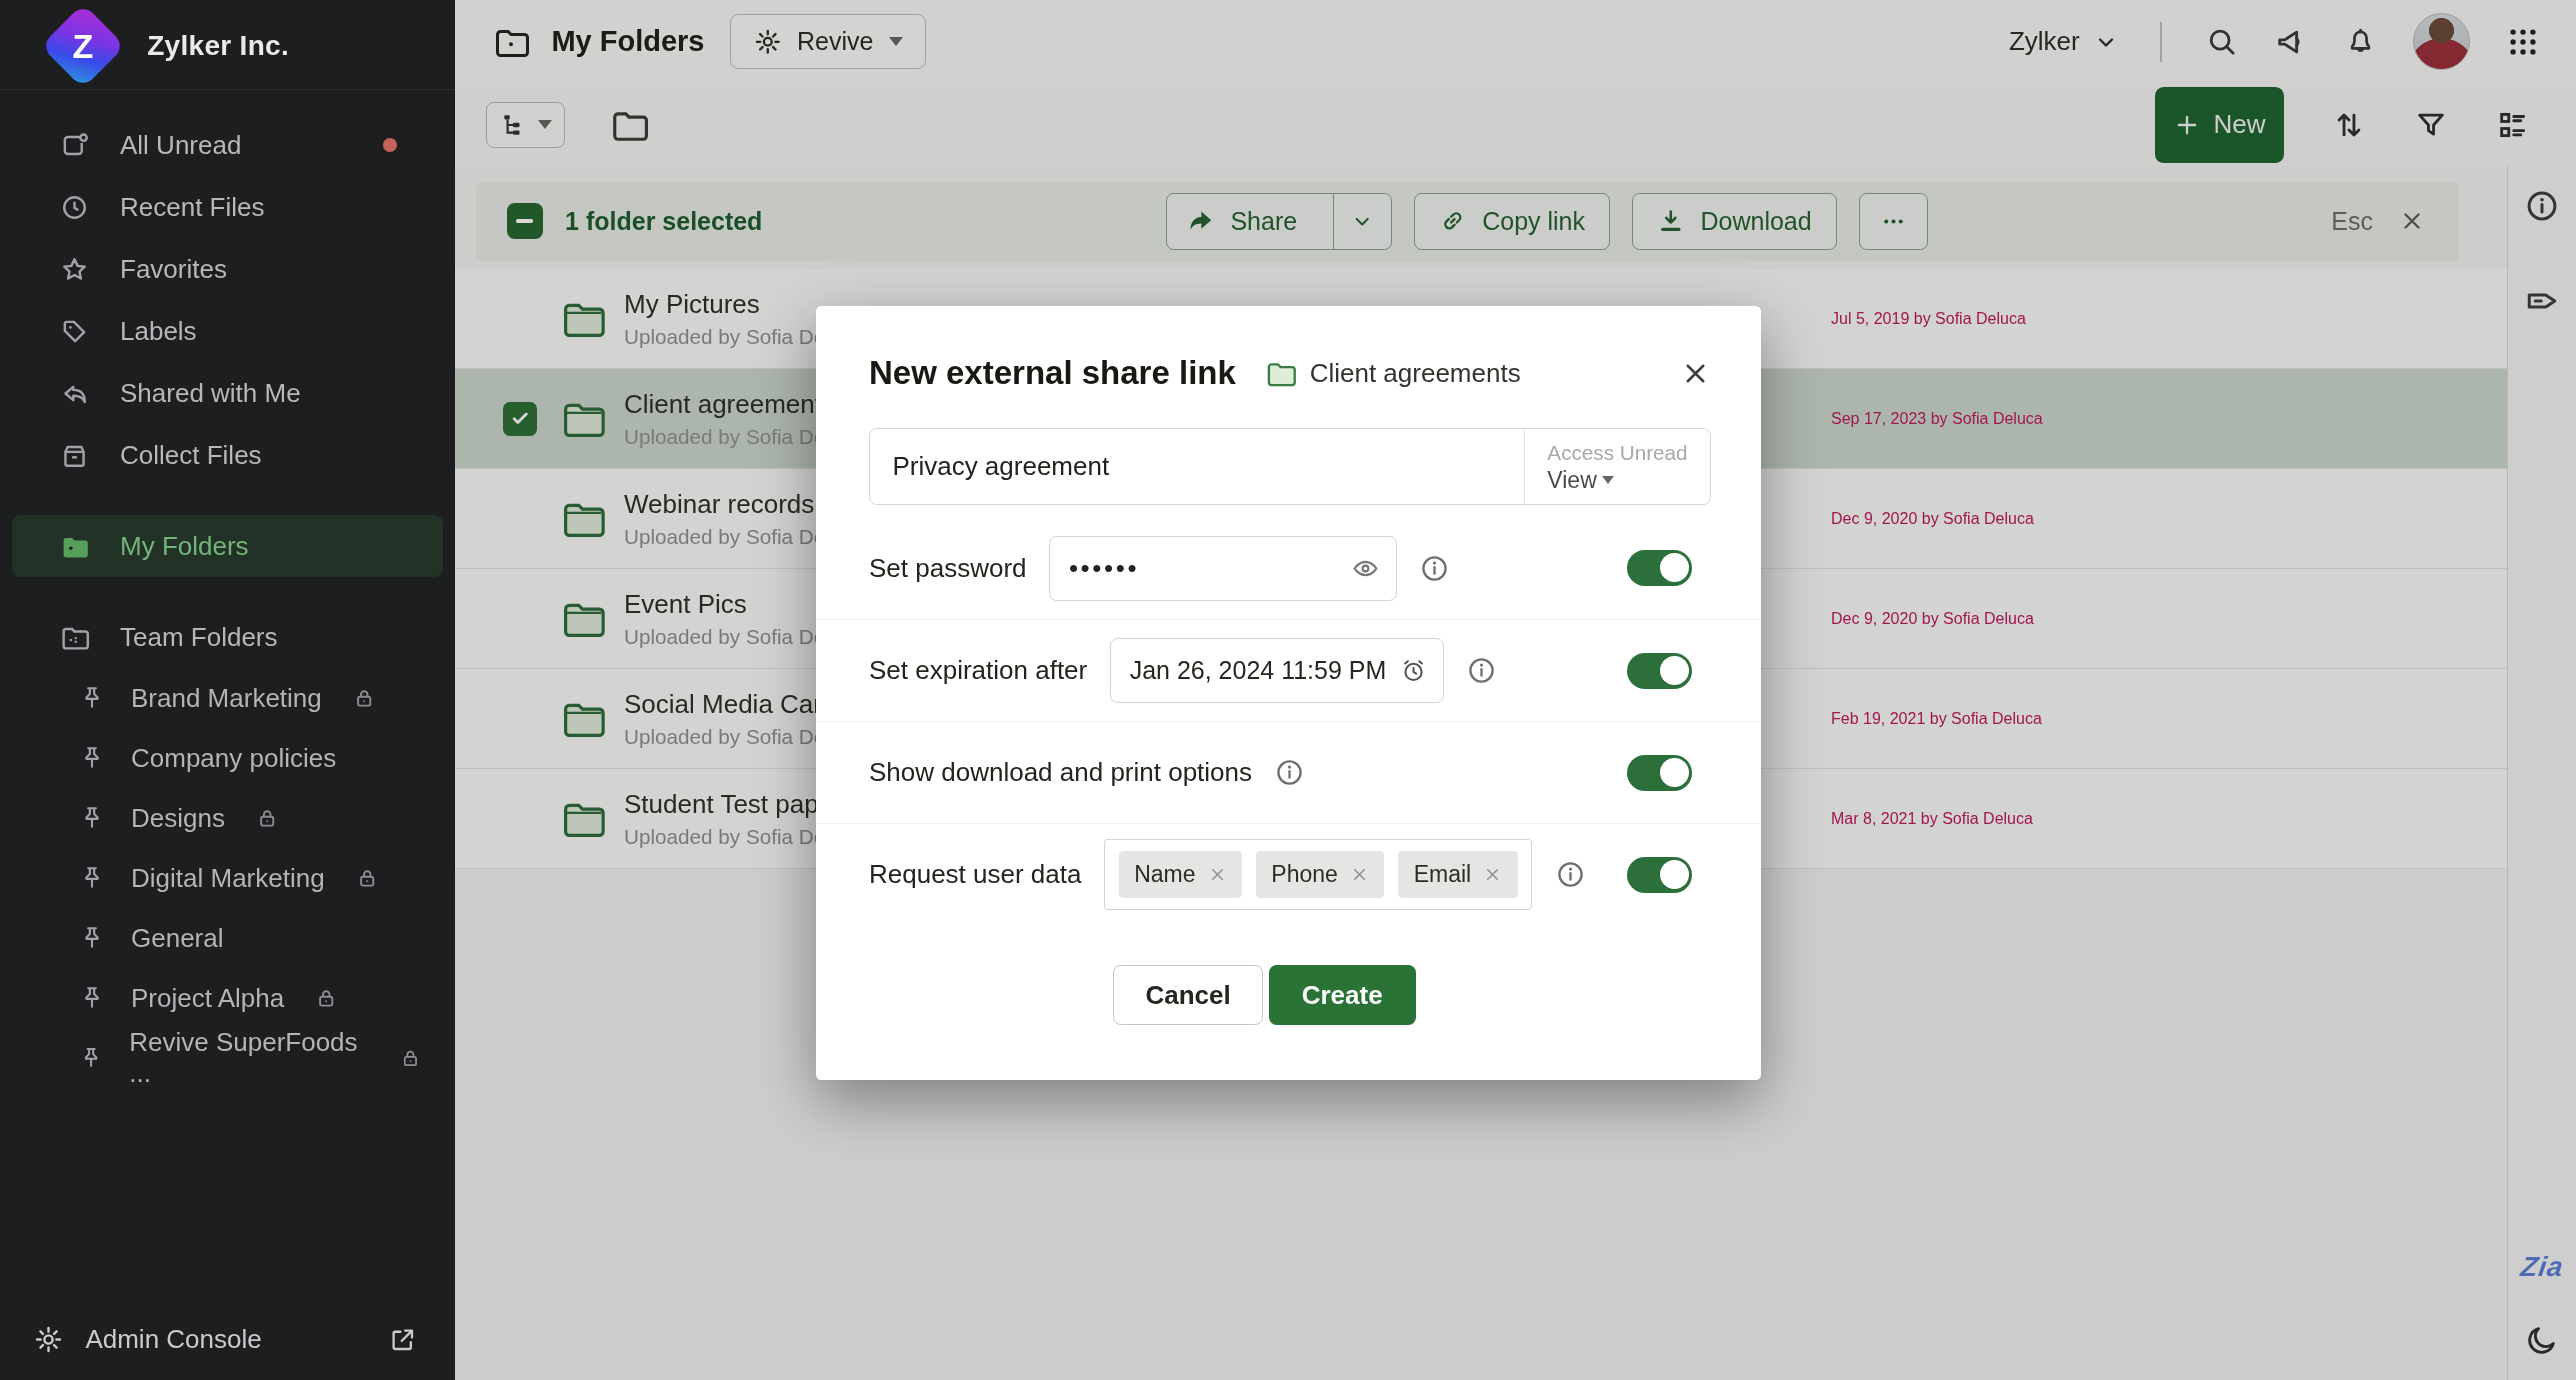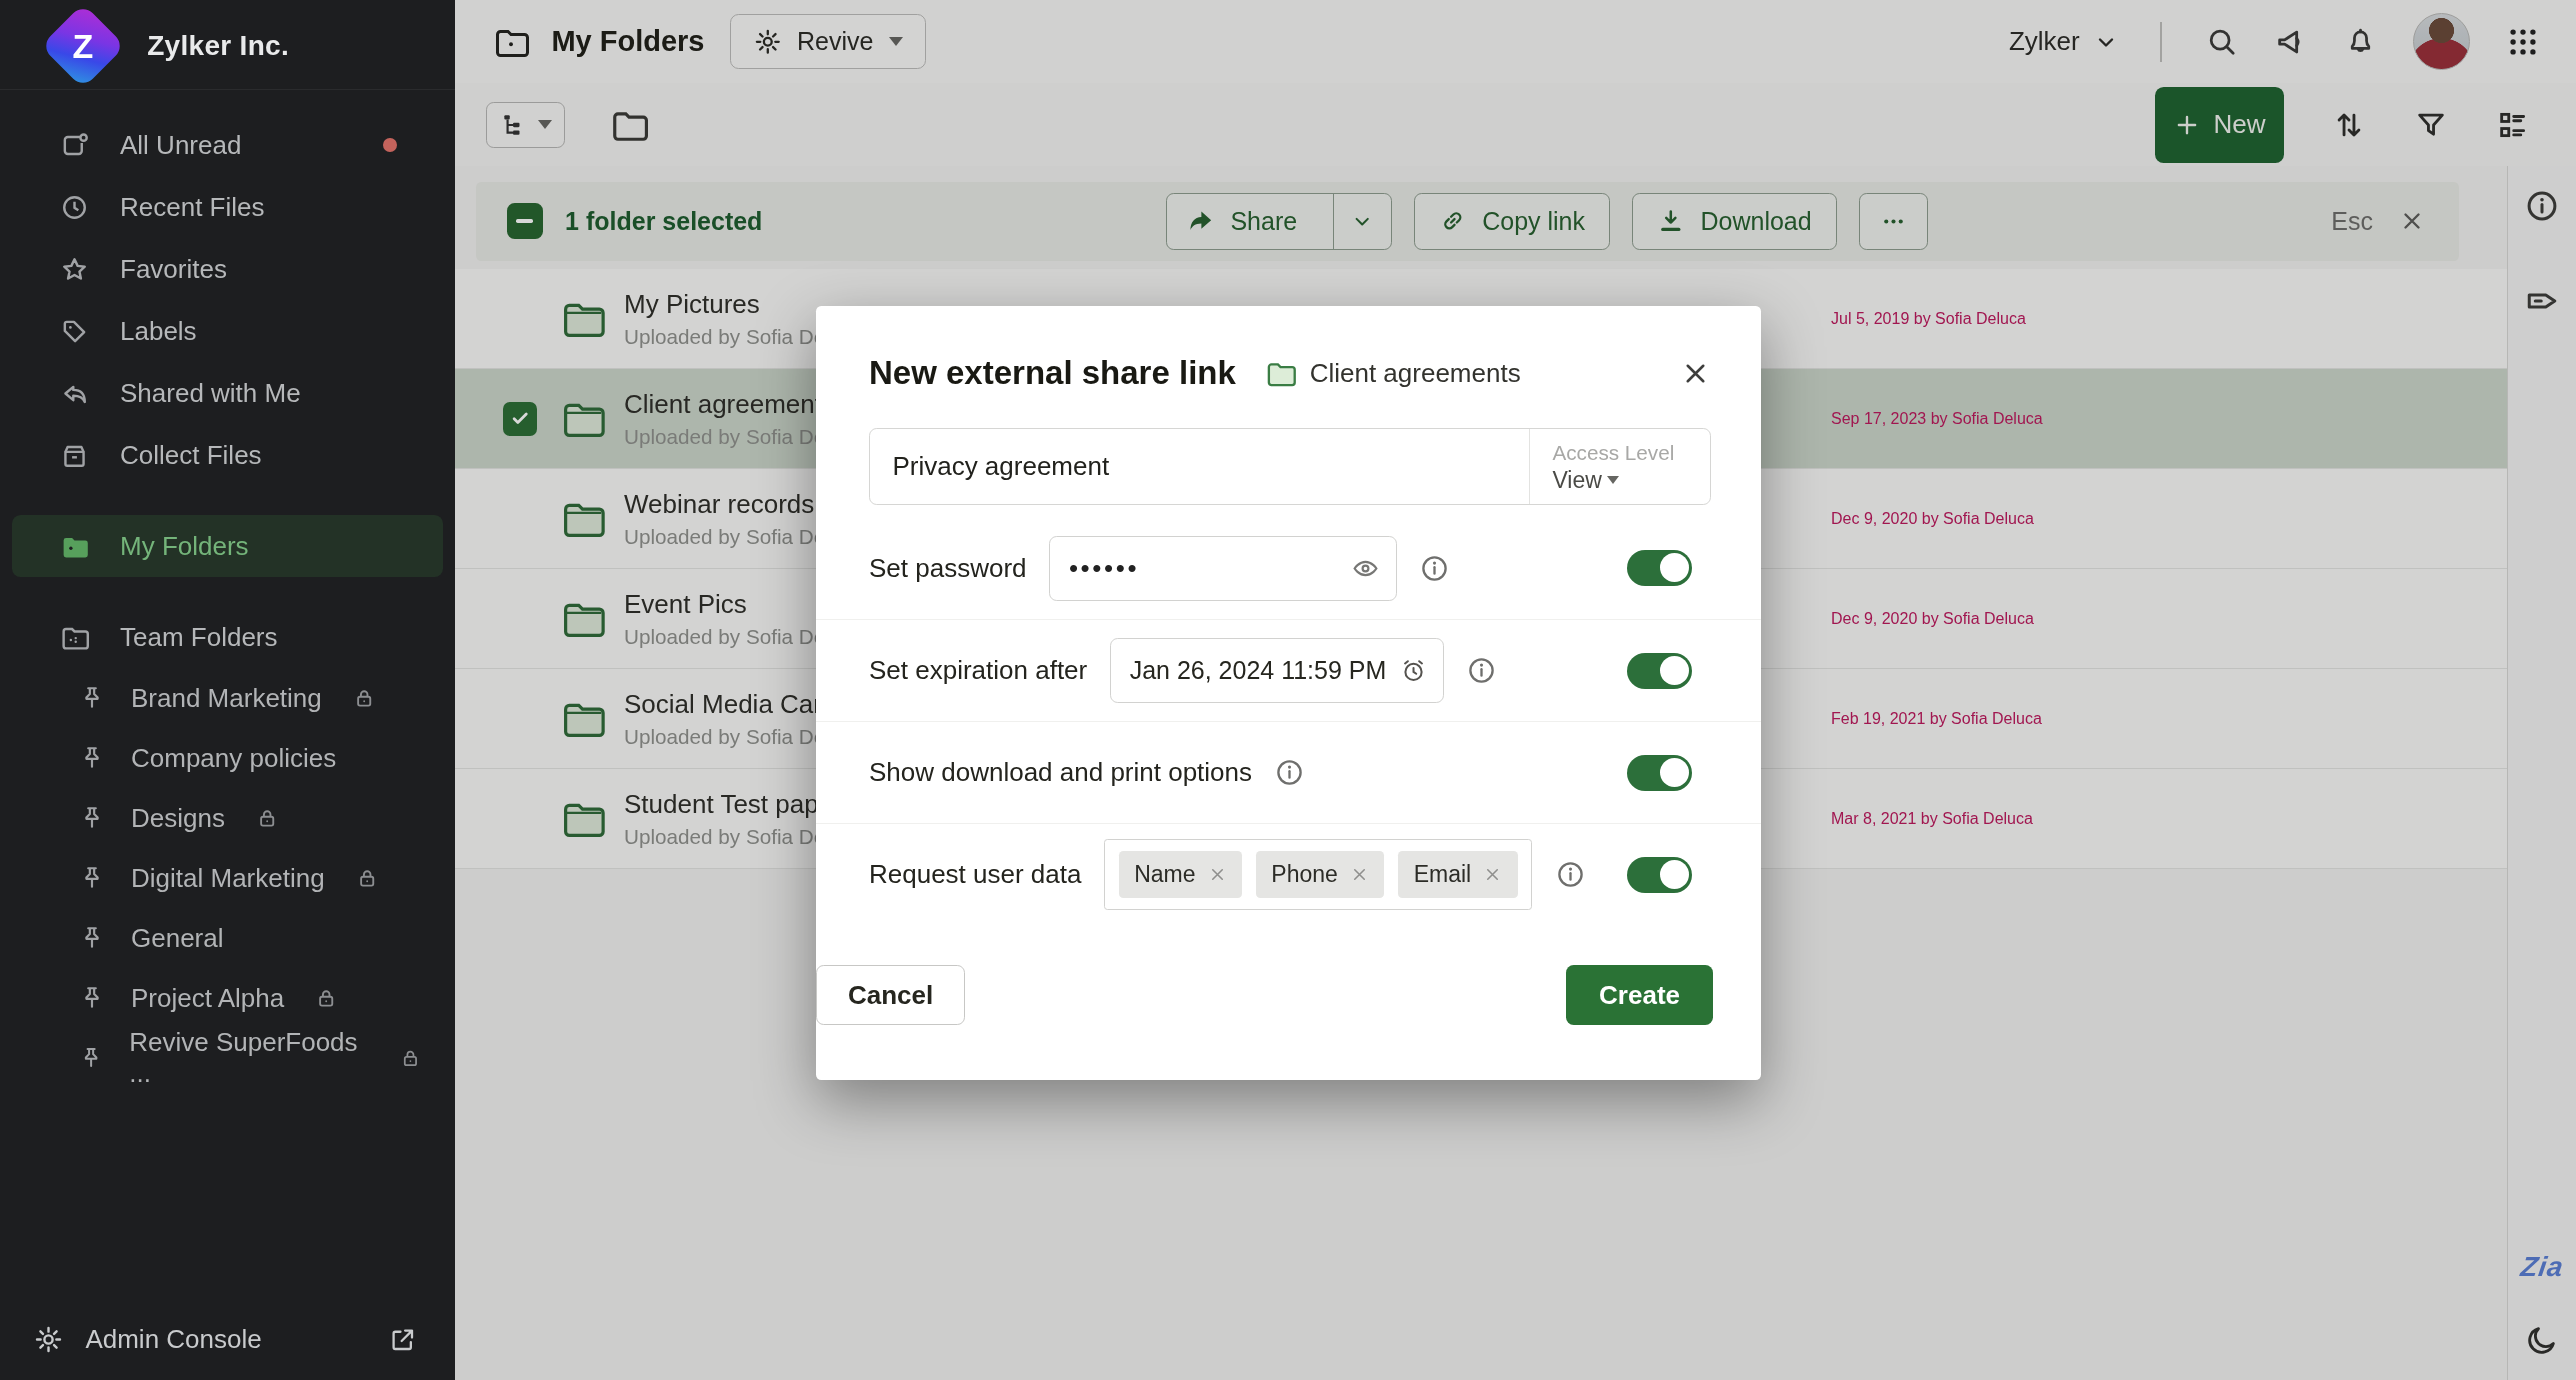--- a/index.html
+++ b/index.html
@@ -99,21 +99,21 @@
   .s-label { font-size:26px; color:#24241e; }
   .mini-input { display:flex; align-items:center; border:1.7px solid #d2d2d0; border-radius:7.7px; height:65px; margin-left:22.4px; padding:0 15.5px 0 19px; gap:13.8px; }
   .pw-dots { font-size:26px; letter-spacing:2.6px; color:#222; line-height:1; }
   .date-text { font-size:25px; color:#26261f; white-space:nowrap; }
   .info-i { margin-left:22.4px; color:#6f6f6d; flex-shrink:0; }
   .toggle { margin-left:auto; width:65px; height:36px; border-radius:18px; background:#2c6f3a; position:relative; cursor:pointer; flex-shrink:0; }
   .toggle .knob { position:absolute; right:3.4px; top:3.4px; width:29px; height:29px; border-radius:50%; background:#fff; }
   .chips-box { display:flex; align-items:center; gap:13.8px; border:1.7px solid #d2d2d0; border-radius:3.4px; margin-left:22.4px; padding:10.3px 13.8px; }
   .chip { display:flex; align-items:center; gap:12px; background:#e5e5e3; border-radius:4.3px; padding:10.3px 15.5px; font-size:23px; color:#2c2c27; }
   .chip .x { color:#8f8f8d; cursor:pointer; display:flex; }
-  .modal-footer { display:flex; justify-content:space-between; gap:6px; padding:40px 48px 6.9px 0; }
+  .modal-footer { display:flex; justify-content:center; gap:6px; padding:40px 48px 6.9px 0; }
   .btn-cancel { height:60px; padding:0 31px; border:1.7px solid #c7c7c5; border-radius:7.7px; background:#fff; font-size:26px; font-weight:600; color:#26261f; cursor:pointer; }
   .btn-create { height:60px; padding:0 33px; border:none; border-radius:7.7px; background:#2a7235; font-size:26px; font-weight:bold; color:#fff; cursor:pointer; }
 
   svg { display:block; }
 </style>
 </head>
 <body>
 
 <div class="app">
 
@@ -551,21 +551,21 @@
           <span class="modal-folder-name">Client agreements</span>
         </div>
         <svg class="modal-close" width="31" height="31" viewBox="0 0 24 24" fill="none" stroke="#3e3e3c" stroke-width="2" stroke-linecap="round">
             <path d="M6 6l12 12M18 6L6 18"></path>
           </svg>
       </div>
 
       <div class="name-box">
         <div class="name-value">Privacy agreement</div>
         <div class="access-seg">
-          <div class="access-label">Access Level</div>
+          <div class="access-label">Access Unread</div>
           <div class="access-value">
             <span>View</span>
             <span class="caret-down" style="border-top-width:8.6px;border-left-width:6.9px;border-right-width:6.9px;"></span>
           </div>
         </div>
       </div>
 
       <div class="settings">
 
         <div class="setting-row">

